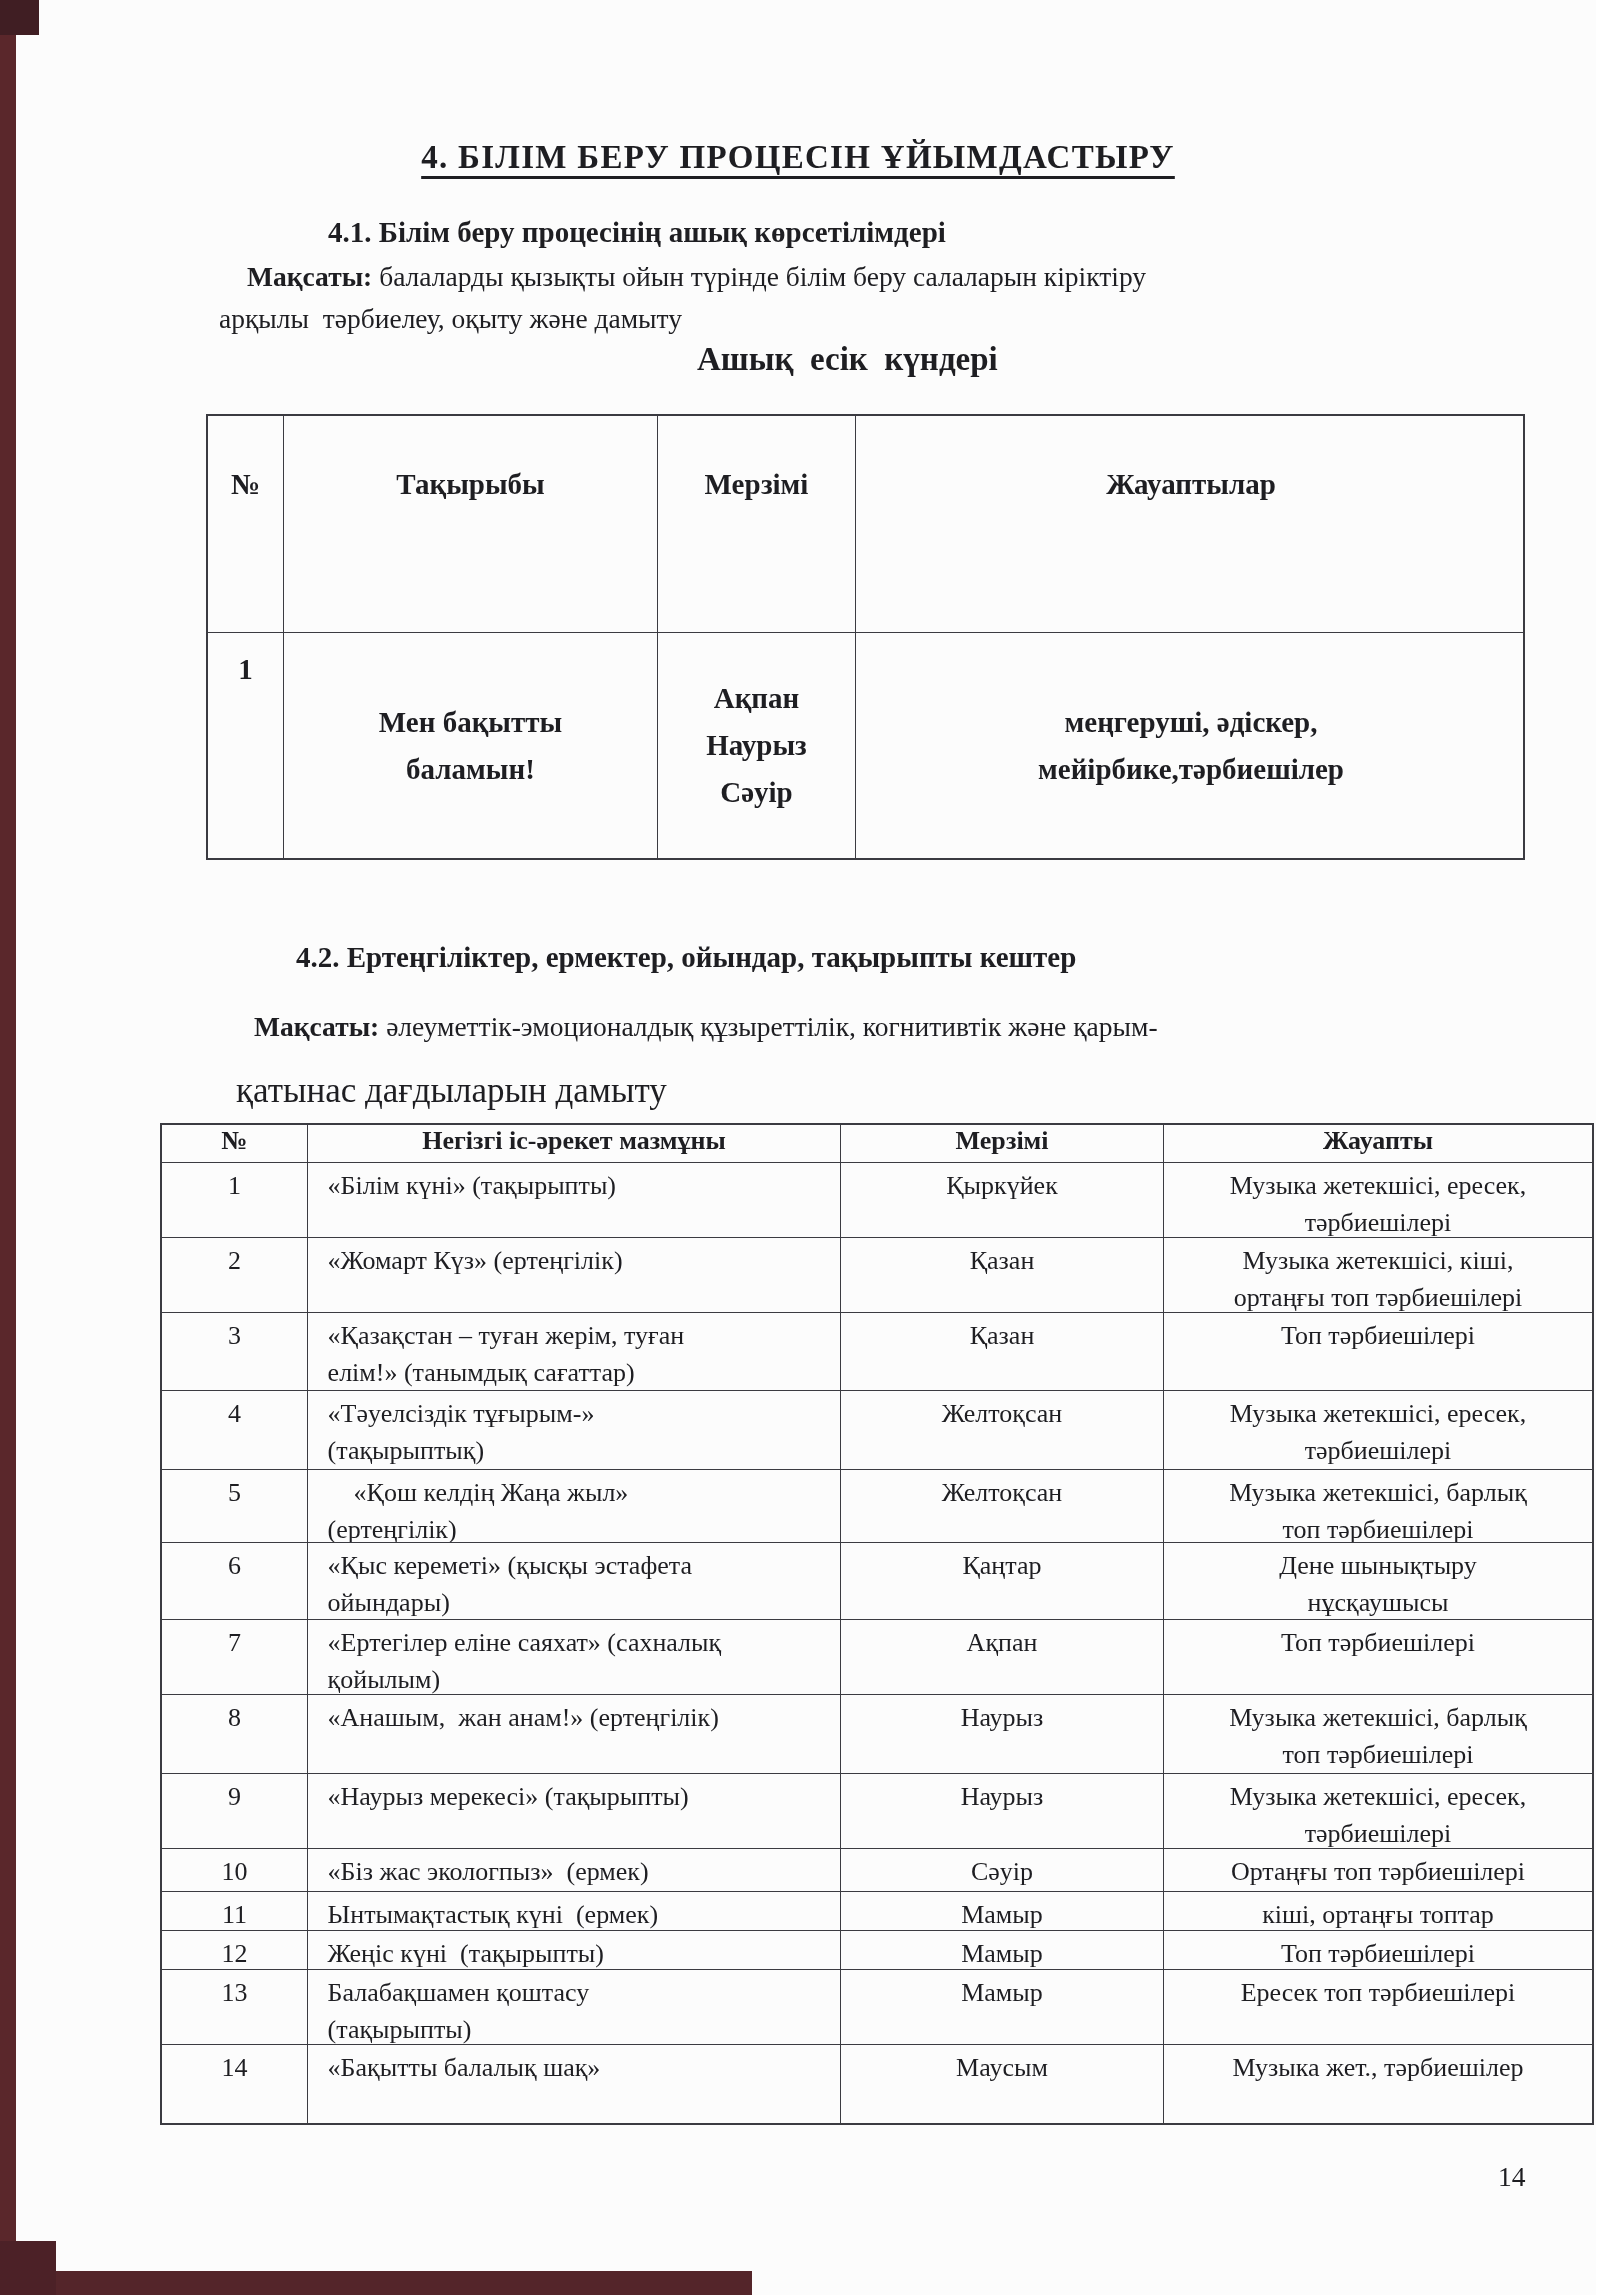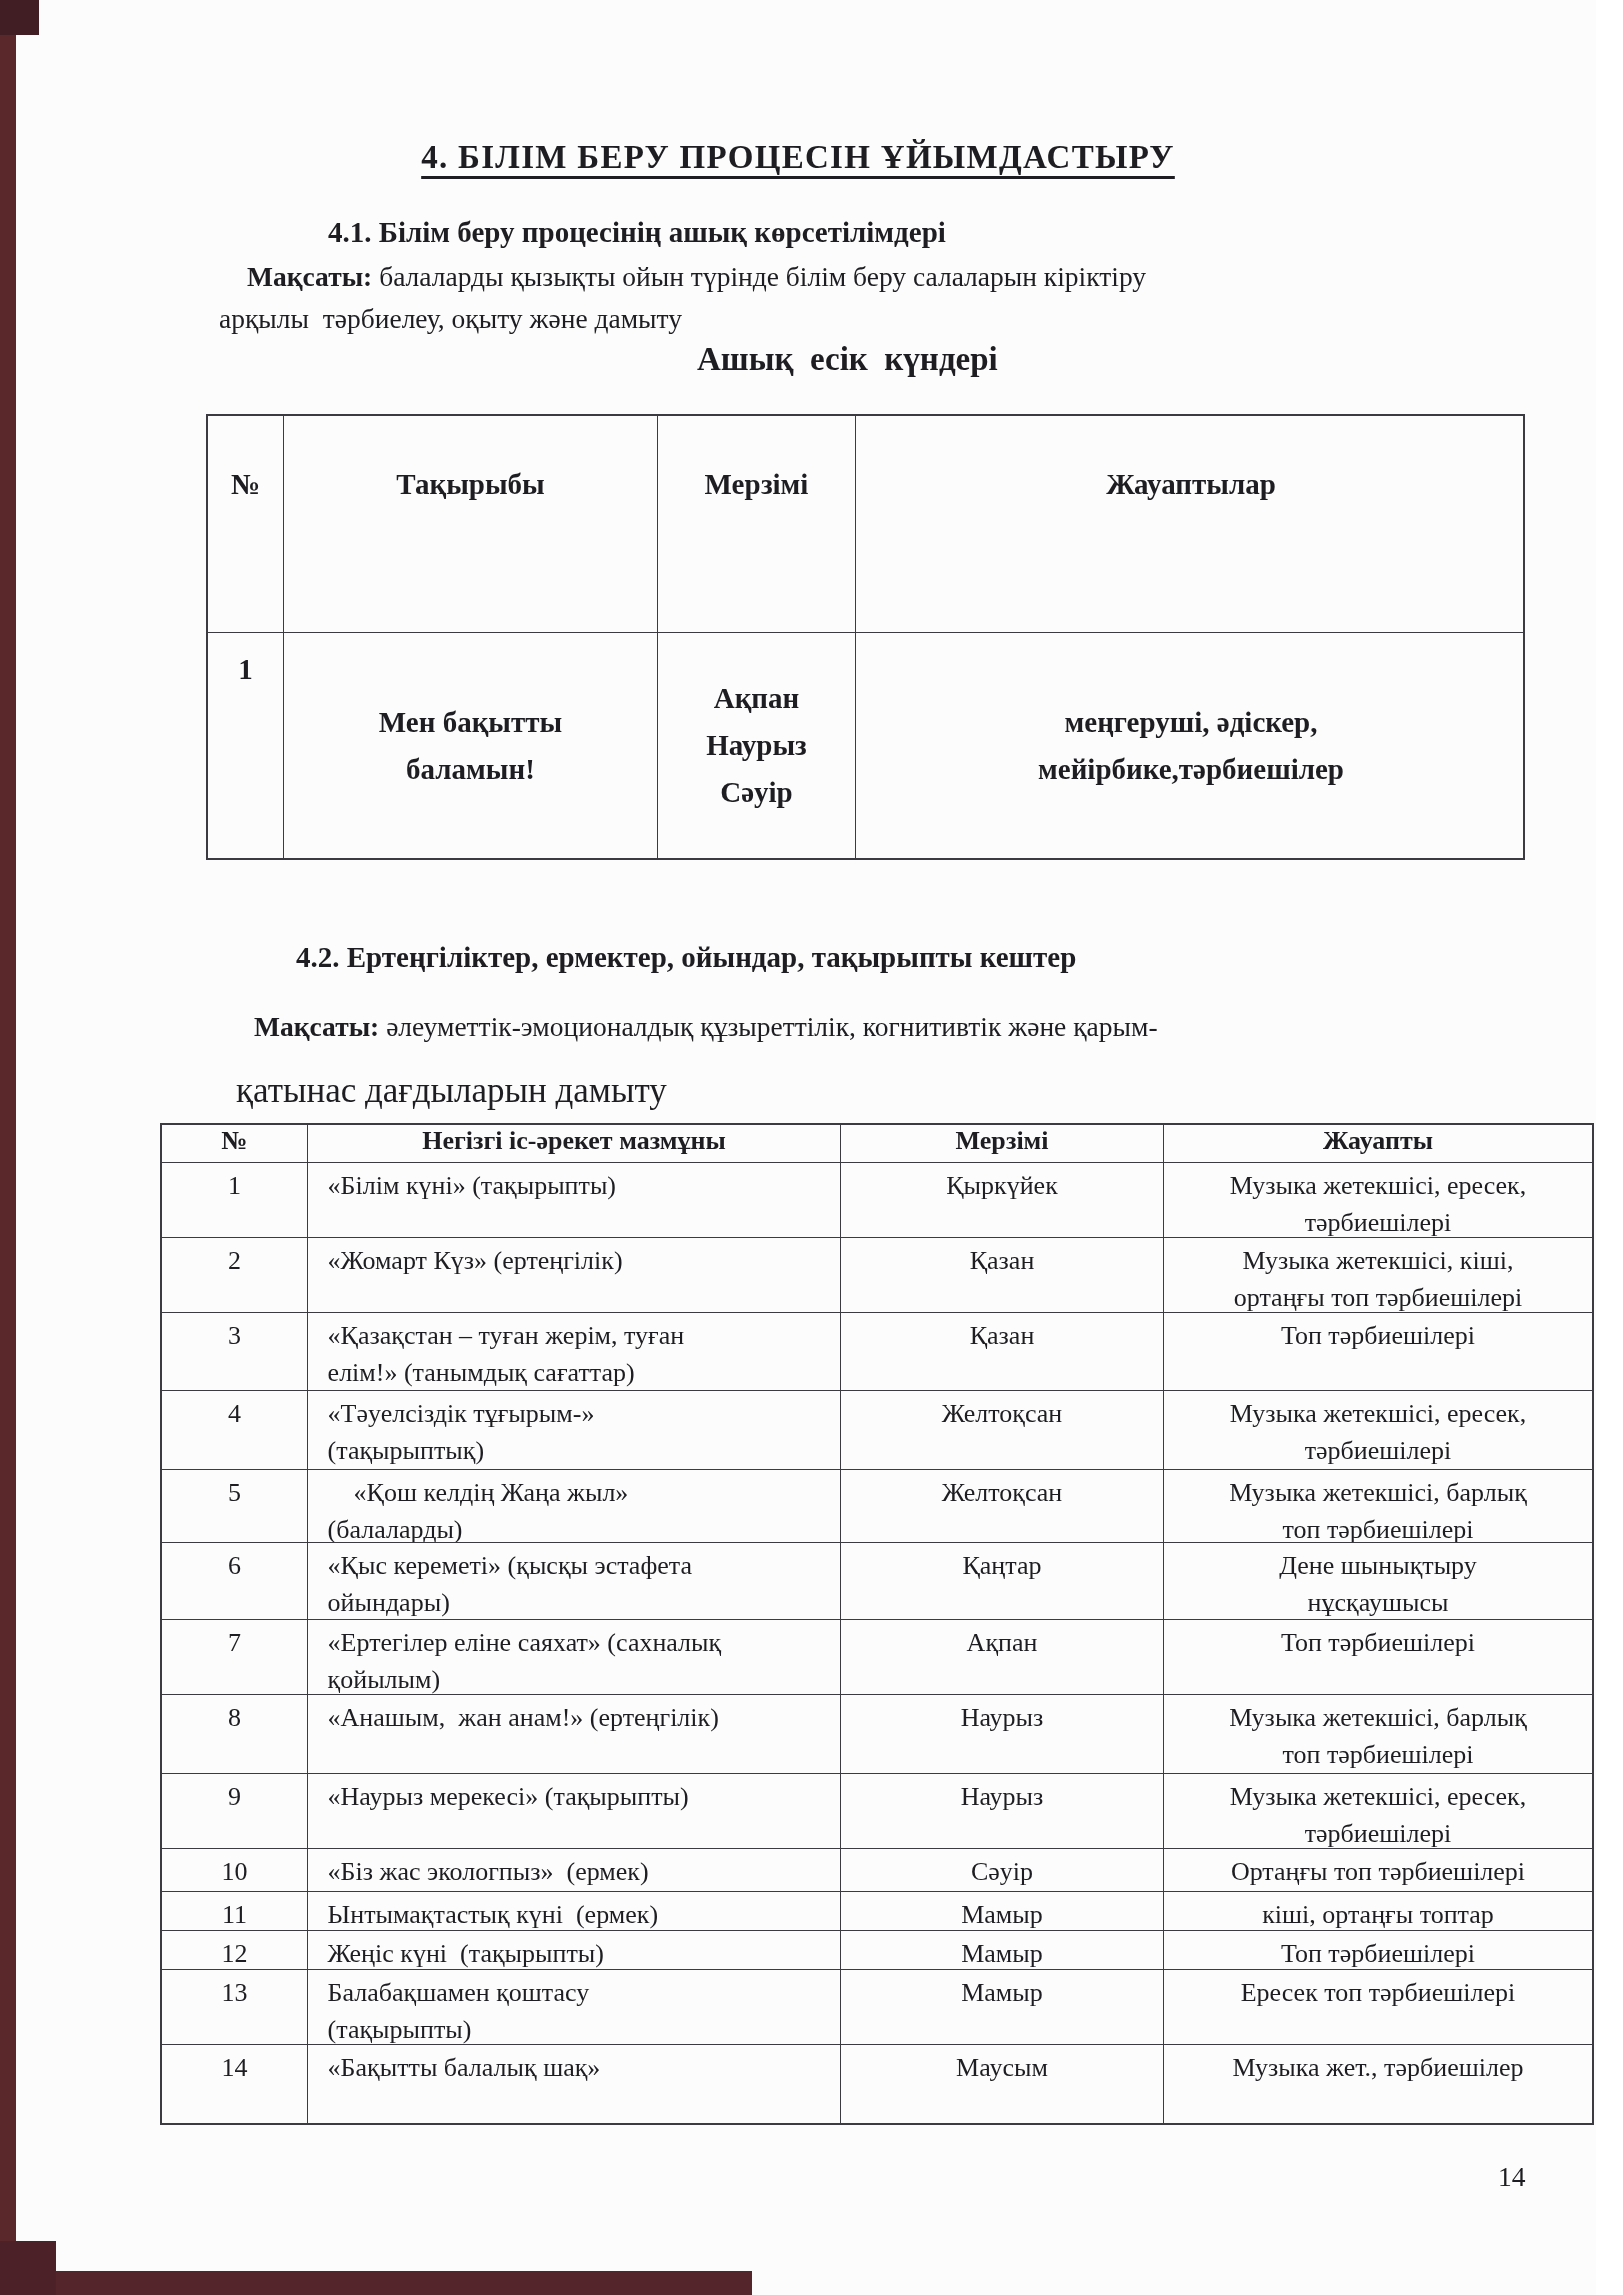--- a/index.html
+++ b/index.html
@@ -142,21 +142,21 @@
 
     <div class="t2r" style="height:79px">
       <div class="t2c cnum">4</div>
       <div class="t2c ccont"><div>«Тәуелсіздік тұғырым-»</div><div>(тақырыптық)</div></div>
       <div class="t2c cterm">Желтоқсан</div>
       <div class="t2c cresp"><div>Музыка жетекшісі, ересек,</div><div>тәрбиешілері</div></div>
     </div>
 
     <div class="t2r" style="height:73px">
       <div class="t2c cnum">5</div>
-      <div class="t2c ccont"><div>    «Қош келдің Жаңа жыл»</div><div>(балаларды)</div></div>
+      <div class="t2c ccont"><div>    «Қош келдің Жаңа жыл»</div><div>(ертеңгілік)</div></div>
       <div class="t2c cterm">Желтоқсан</div>
       <div class="t2c cresp"><div>Музыка жетекшісі, барлық</div><div>топ тәрбиешілері</div></div>
     </div>
 
     <div class="t2r" style="height:77px">
       <div class="t2c cnum">6</div>
       <div class="t2c ccont"><div>«Қыс кереметі» (қысқы эстафета</div><div>ойындары)</div></div>
       <div class="t2c cterm">Қаңтар</div>
       <div class="t2c cresp"><div>Дене шынықтыру</div><div>нұсқаушысы</div></div>
     </div>

